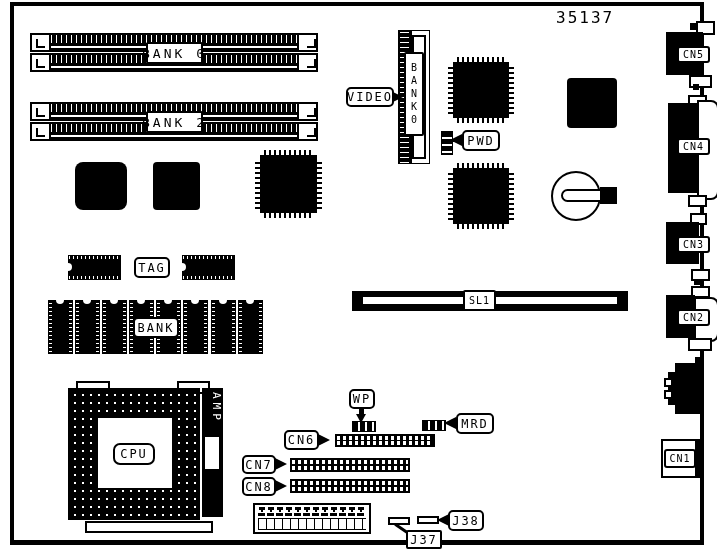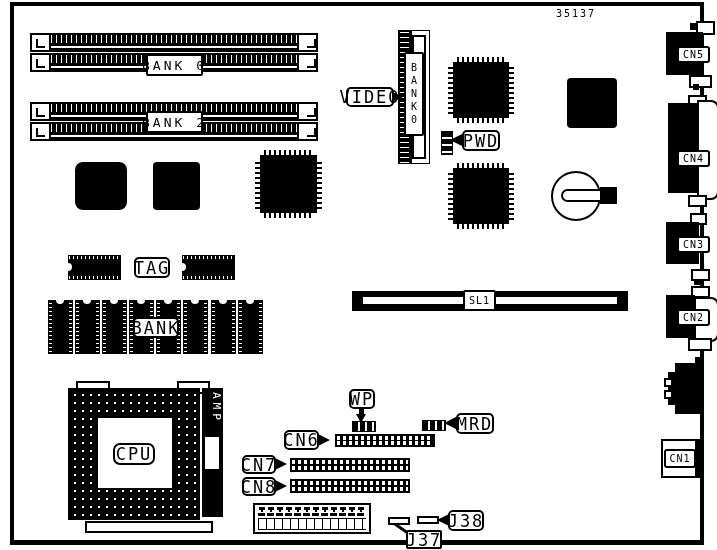--- a/index.html
+++ b/index.html
@@ -4,21 +4,21 @@
 <style>
   html,body{margin:0;padding:0;background:#fff;}
   .board{position:relative;width:717px;height:550px;background:#fff;overflow:hidden;
          font-family:"DejaVu Sans Mono",monospace;color:#000;}
   .abs{position:absolute;box-sizing:border-box;}
   .ink{background:#000;}
   .paper{background:#fff;}
   
   .labelbox{position:absolute;box-sizing:border-box;background:#fff;border:2px solid #000;
             border-radius:5px;display:flex;align-items:center;justify-content:center;
-            font-size:17px;letter-spacing:2px;white-space:nowrap;z-index:30;}
+            font-size:12px;letter-spacing:2px;white-space:nowrap;z-index:30;}
   .labelbox.big{font-size:13px;letter-spacing:3px;}
   .labelbox.sm{font-size:10px;letter-spacing:1px;border-radius:3px;}
   .labelbox.sq{border-radius:2px;}
   
   .tri{position:absolute;width:0;height:0;z-index:29;}
   .tri.r{border-top:6px solid transparent;border-bottom:6px solid transparent;border-left:12px solid #000;}
   .tri.l{border-top:6px solid transparent;border-bottom:6px solid transparent;border-right:12px solid #000;}
   .tri.d{border-left:5px solid transparent;border-right:5px solid transparent;border-top:9px solid #000;}
   
   .simm-row{position:absolute;height:19px;display:flex;}
@@ -74,21 +74,21 @@
   .pwr .r2{position:absolute;left:4px;right:4px;top:5px;height:2px;
       background:repeating-linear-gradient(90deg,rgba(0,0,0,0) 0 2px,#000 2px 4px,rgba(0,0,0,0) 4px 9px);}
   .pwr .r3{position:absolute;left:3px;right:3px;top:8px;height:3px;
       background:repeating-linear-gradient(90deg,#000 0 7px,rgba(0,0,0,0) 7px 9px);}
   .pwr .r4{position:absolute;left:3px;right:3px;top:13px;bottom:2px;border-top:1px solid #000;border-bottom:1px solid #000;
       background:repeating-linear-gradient(90deg,#000 0 1px,rgba(0,0,0,0) 1px 8px);}
   .vtext-upright{writing-mode:vertical-rl;text-orientation:upright;letter-spacing:2px;font-size:10px;}
   .vtext-rot{writing-mode:vertical-rl;font-size:11px;letter-spacing:4px;color:#fff;}
   .dsub{position:absolute;background:#fff;border:2px solid #000;border-radius:0 8px 8px 0;}
   .tab{position:absolute;background:#fff;border:2px solid #000;}
-  .partnum{position:absolute;font-size:10px;letter-spacing:2px;}
+  .partnum{position:absolute;font-size:16px;letter-spacing:2px;}
 </style>
 </head>
 <body>
 
 <div class="board">
 
   <div class="abs ink" style="left:10px;top:2px;width:694px;height:4px;"></div>
   <div class="abs ink" style="left:10px;top:2px;width:4px;height:543px;"></div>
   <div class="abs ink" style="left:10px;top:540px;width:694px;height:5px;"></div>
   <div class="abs ink" style="left:700px;top:2px;width:4px;height:543px;"></div>
@@ -107,21 +107,21 @@
     </div>
     <div class="simm-row" style="left:30px;top:53px;width:288px;">
       <div class="simm-end">
           <div class="latch"></div>
         </div>
       <div class="simm-bar"></div>
       <div class="simm-end">
           <div class="latch" style="left:8px;border-left:none;border-right:2px solid #000;"></div>
         </div>
     </div>
-    <div class="labelbox big sq" style="left:146px;top:54px;width:57px;height:22px;">BANK 0</div>
+    <div class="labelbox big sq" style="left:146px;top:42px;width:57px;height:22px;">BANK 0</div>
   </div>
 
   <div>
     <div class="simm-row" style="left:30px;top:102px;width:288px;">
       <div class="simm-end">
           <div class="latch"></div>
         </div>
       <div class="simm-bar"></div>
       <div class="simm-end">
           <div class="latch" style="left:8px;border-left:none;border-right:2px solid #000;"></div>
@@ -269,21 +269,21 @@
   <div class="abs ink" style="left:690px;top:23px;width:6px;height:7px;"></div>
   <div class="tab" style="left:696px;top:21px;width:15px;height:10px;"></div>
   <div class="abs ink" style="left:666px;top:32px;width:37px;height:43px;"></div>
   <div class="labelbox sm" style="left:677px;top:46px;width:33px;height:17px;">CN5</div>
   <div class="tab" style="left:689px;top:75px;width:19px;height:9px;"></div>
   <div class="abs ink" style="left:693px;top:84px;width:6px;height:6px;"></div>
 
   <div class="tab" style="left:688px;top:95px;width:15px;height:8px;"></div>
   <div class="dsub" style="left:697px;top:100px;width:18px;height:96px;"></div>
   <div class="abs ink" style="left:668px;top:103px;width:30px;height:90px;"></div>
-  <div class="labelbox sm" style="left:677px;top:150px;width:33px;height:17px;text-align:right;">CN4</div>
+  <div class="labelbox sm" style="left:677px;top:138px;width:33px;height:17px;text-align:right;">CN4</div>
   <div class="tab" style="left:688px;top:195px;width:15px;height:8px;"></div>
 
   <div class="tab" style="left:690px;top:213px;width:13px;height:8px;"></div>
   <div class="abs ink" style="left:666px;top:222px;width:33px;height:42px;"></div>
   <div class="labelbox sm" style="left:677px;top:236px;width:33px;height:17px;">CN3</div>
 
   <div class="tab" style="left:691px;top:269px;width:15px;height:8px;"></div>
   <div class="abs ink" style="left:694px;top:279px;width:6px;height:6px;"></div>
   <div class="tab" style="left:691px;top:286px;width:15px;height:8px;"></div>
   <div class="dsub" style="left:694px;top:297px;width:21px;height:41px;"></div>

